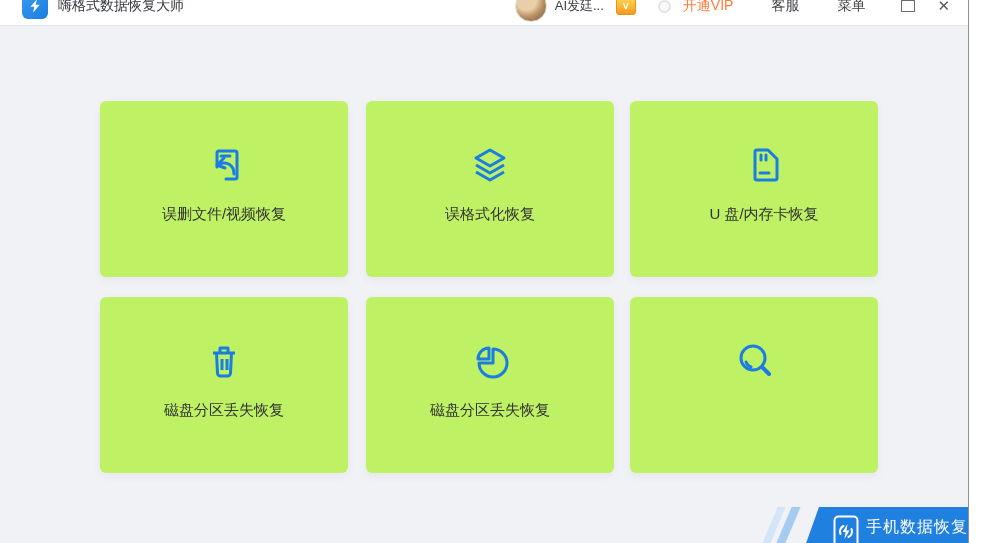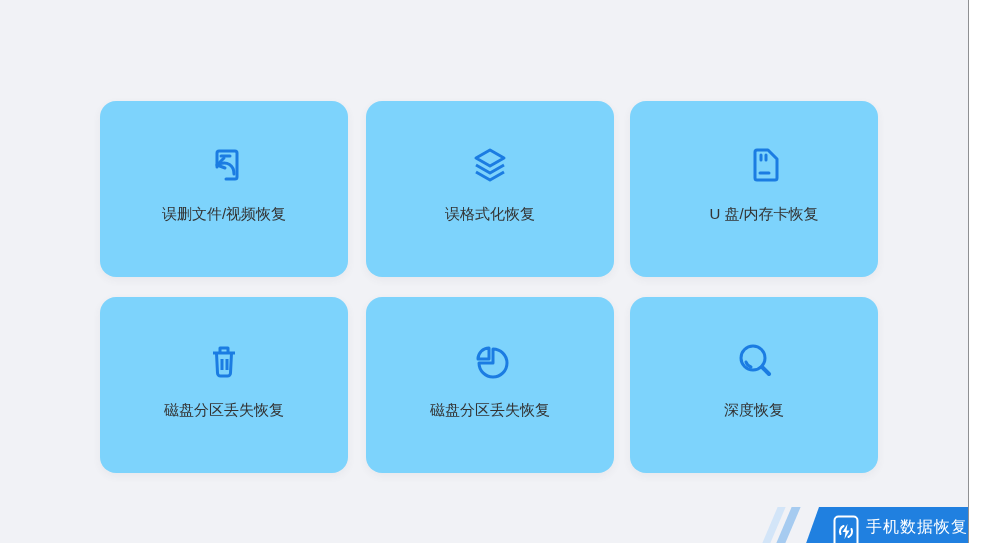--- a/index.html
+++ b/index.html
@@ -27,21 +27,21 @@
                background:linear-gradient(180deg,#ffd24d,#f59a23); border:1px solid #e8940f;
                display:flex; align-items:center; justify-content:center; color:#fff; font-size:9px; font-weight:bold; }
   .coin-icon { margin-left:22px; width:13px; height:13px; border-radius:50%;
                border:2px solid #e3e3e3; background:#fafafa; flex:0 0 auto; }
   .upgrade-vip { margin-left:12px; font-size:14px; color:#ff7b3a; white-space:nowrap; cursor:pointer; }
   .tb-link { margin-left:38px; font-size:14px; color:#3c3f44; white-space:nowrap; cursor:pointer; }
   .min-btn { margin-left:36px; width:14px; height:12px; border:1px solid #6a6a6a; cursor:pointer; flex:0 0 auto; }
   .close-btn { margin-left:22px; margin-right:18px; font-size:15px; color:#5a5a5a; cursor:pointer; }
 
   
-  .card { position:absolute; width:248px; height:176px; background:#7dd3fc; border-radius:16px;
+  .card { position:absolute; width:248px; height:176px; background:#bef264; border-radius:6px;
           box-shadow:0 3px 8px rgba(60,70,90,0.06); cursor:pointer; text-align:center; }
   .card-icon { margin:40px auto 0; width:48px; height:48px; }
   .card-icon svg { width:48px; height:48px; stroke:#1b7ce2; stroke-width:3; fill:none; }
   .card-label { margin-top:16px; font-size:15px; color:#333; }
 
   .c1 { left:100px; top:101px; } .c2 { left:366px; top:101px;text-align:center; } .c3 { left:630px; top:101px;padding-left:20px; }
   .c4 { left:100px; top:297px; } .c5 { left:366px; top:297px;font-family:Liberation Mono, monospace; } .c6 { left:630px; top:297px; }
 
   
   .banner { position:absolute; left:790px; top:507px; width:178px; height:42px; cursor:pointer; }
@@ -54,20 +54,40 @@
   .phone-icon { position:absolute; left:43px; top:8px; width:26px; height:34px; }
   .banner-label { position:absolute; left:76px; top:10px; font-size:16px; color:#fff;
                   letter-spacing:1px; white-space:nowrap; }
 </style>
 </head>
 <body>
 
 <div class="shot">
   <div class="window">
 
+    <div class="titlebar">
+      <div class="titlebar-row">
+        <div class="logo">
+          <svg viewBox="0 0 24 24">
+              <polygon points="15,2 5,13 11,13 9,22 19,10 13,10" fill="#ffffff"></polygon>
+            </svg>
+        </div>
+        <div class="app-title">嗨格式数据恢复大师</div>
+        <div class="tb-spacer"></div>
+        <div class="avatar"></div>
+        <div class="username">AI发廷...</div>
+        <div class="vip-badge">V</div>
+        <div class="coin-icon"></div>
+        <div class="upgrade-vip">开通VIP</div>
+        <div class="tb-link">客服</div>
+        <div class="tb-link">菜单</div>
+        <div class="min-btn"></div>
+        <div class="close-btn">✕</div>
+      </div>
+    </div>
 
     <div class="card c1">
       <div class="card-icon">
         <svg viewBox="0 0 48 48" stroke-linecap="round" stroke-linejoin="round">
           <path d="M17 26 V12 a2 2 0 0 1 2-2 h16 a2 2 0 0 1 2 2 v24 a2 2 0 0 1 -2 2 h-9"></path>
           <path d="M21 15 h9"></path>
           <path d="M34 33 C34 24 27 20 19 23"></path>
           <path d="M24 17 L17 24 L25 27"></path>
         </svg>
       </div>
@@ -121,21 +141,20 @@
     </div>
 
     <div class="card c6">
       <div class="card-icon">
         <svg viewBox="0 0 48 48" stroke-linecap="round">
           <circle cx="23" cy="21" r="12"></circle>
           <path d="M32 30 L39 37" stroke-width="4"></path>
           <path d="M16 25 a8 8 0 0 0 5 5"></path>
         </svg>
       </div>
-      <div class="card-label">深度恢复</div>
     </div>
 
     <div class="banner">
       <div class="stripe stripe-2"></div>
       <div class="stripe stripe-1"></div>
       <div class="banner-body"></div>
       <div class="phone-icon">
         <svg viewBox="0 0 26 34" fill="none" stroke="#ffffff" stroke-width="2" stroke-linecap="round">
           <rect x="1.5" y="1.5" width="23" height="31" rx="4"></rect>
           <path d="M7.5 19 a6 6 0 0 1 3 -8"></path>

